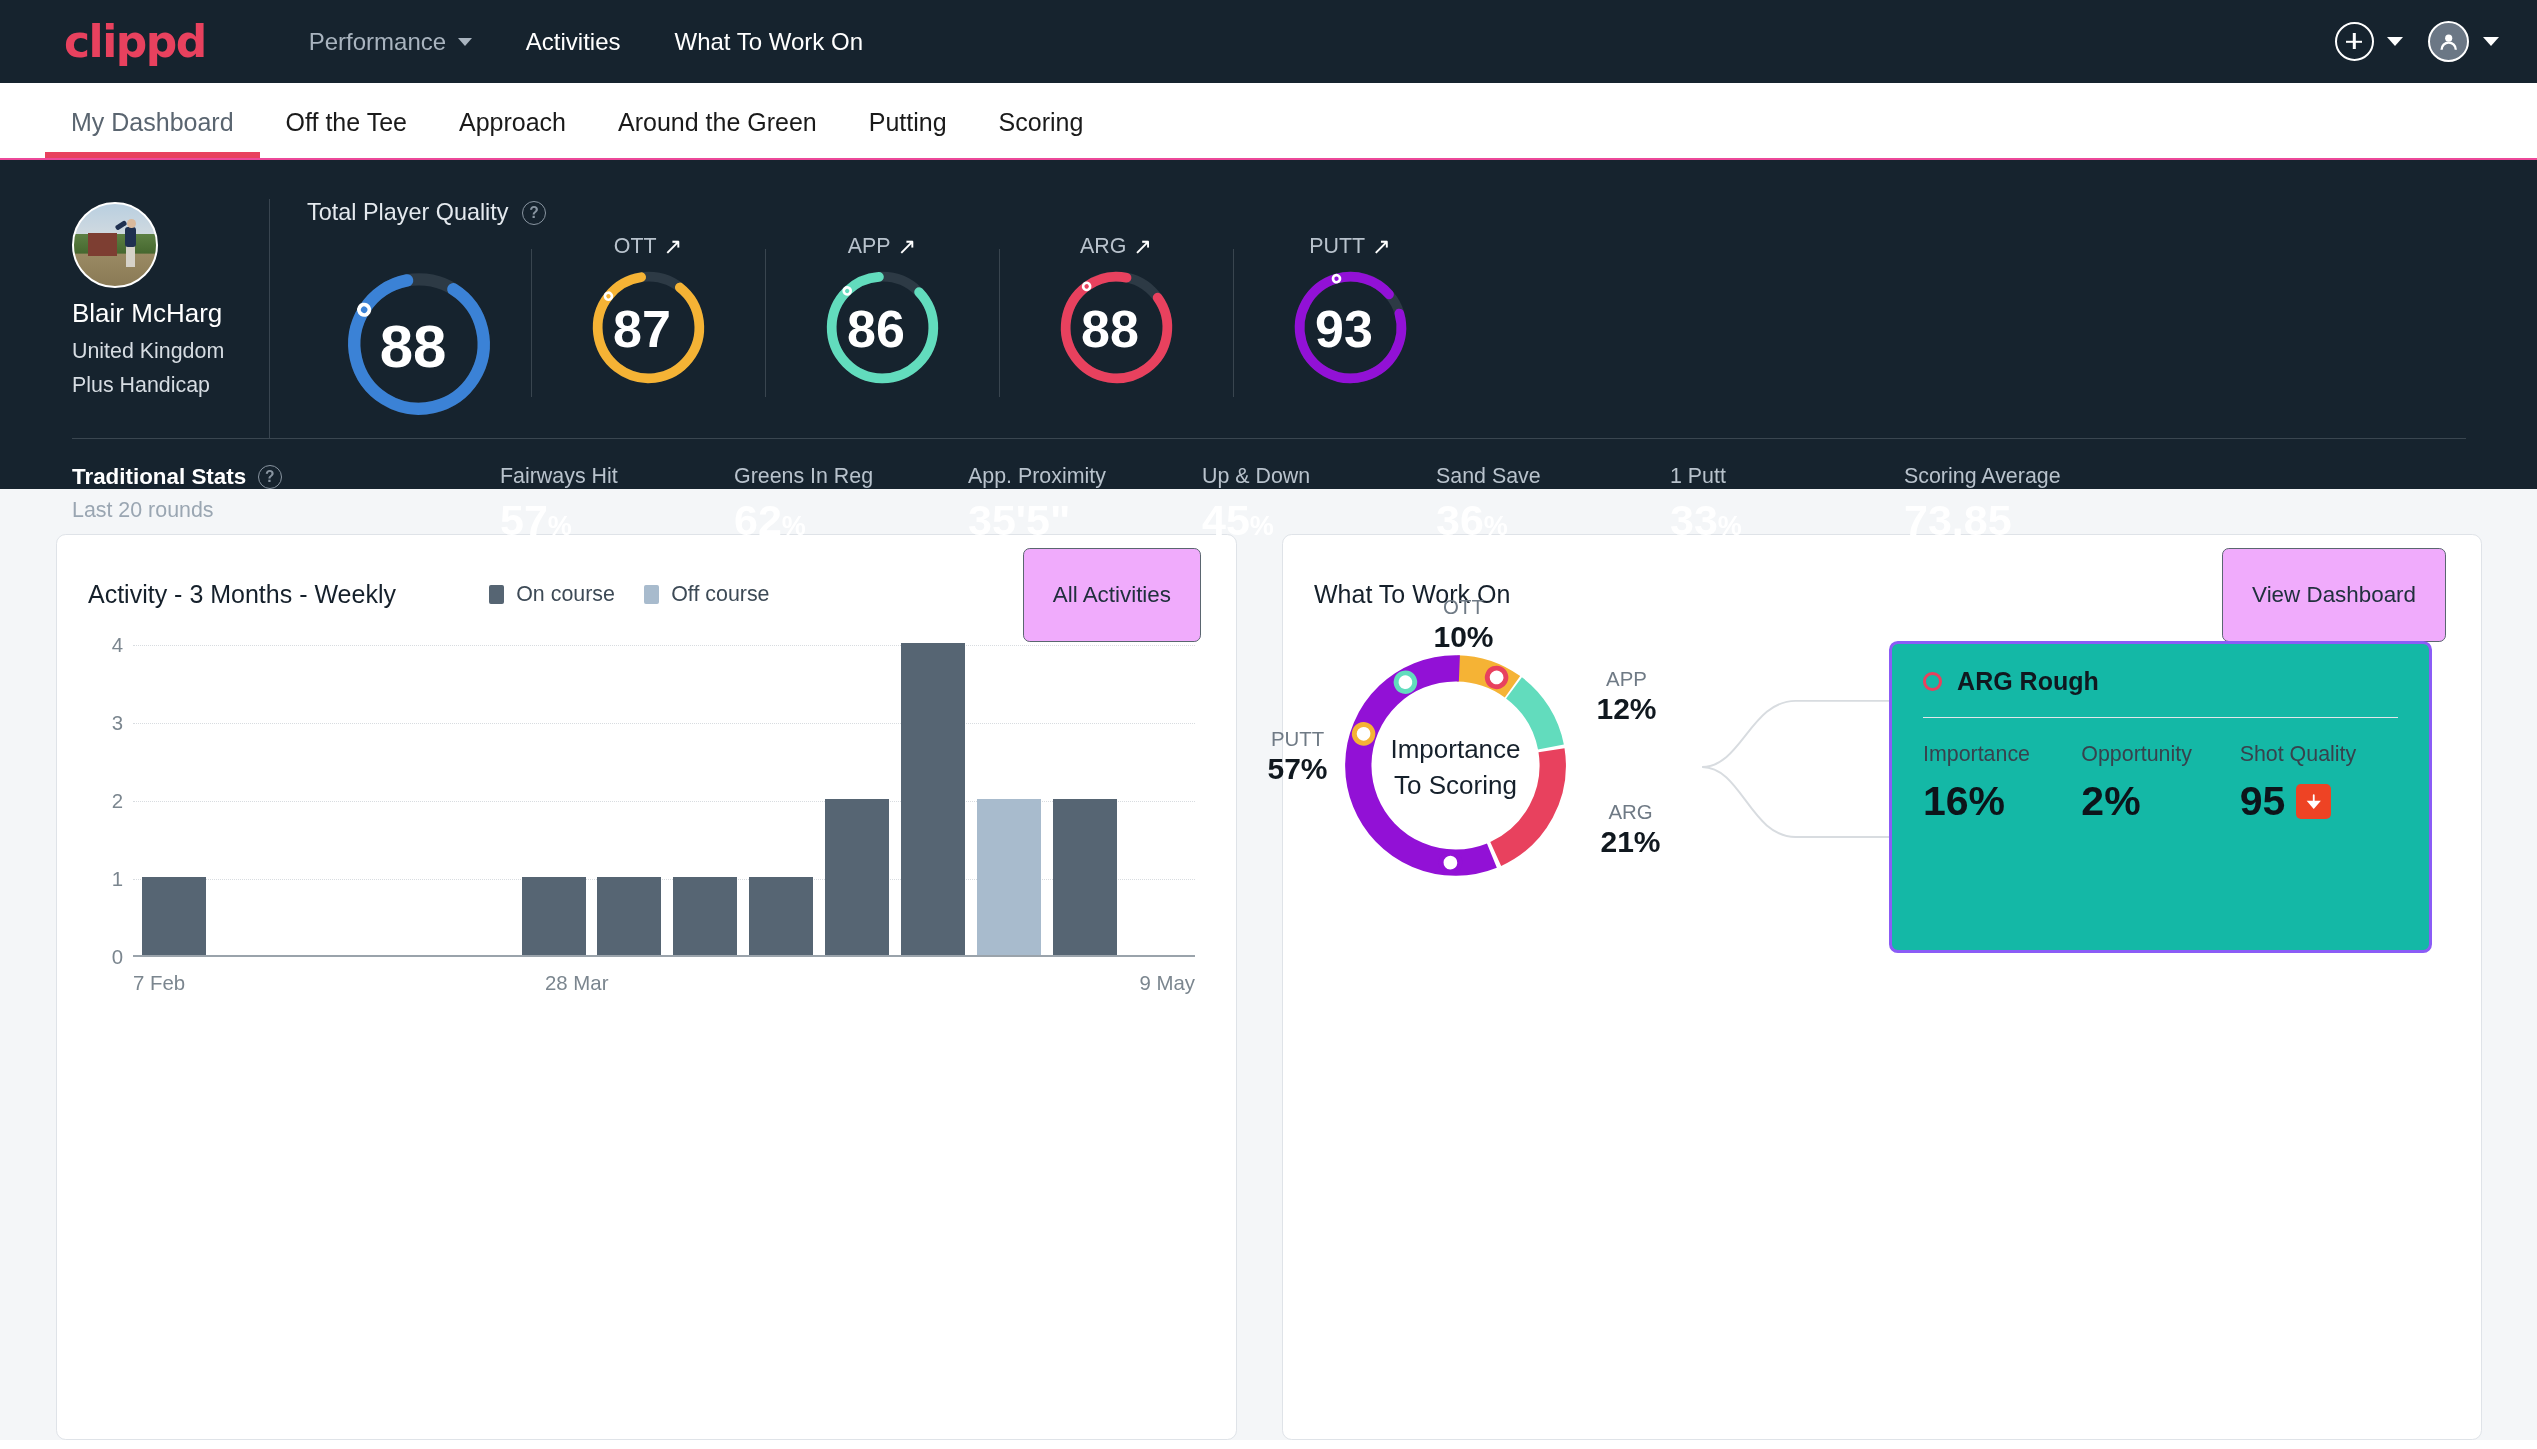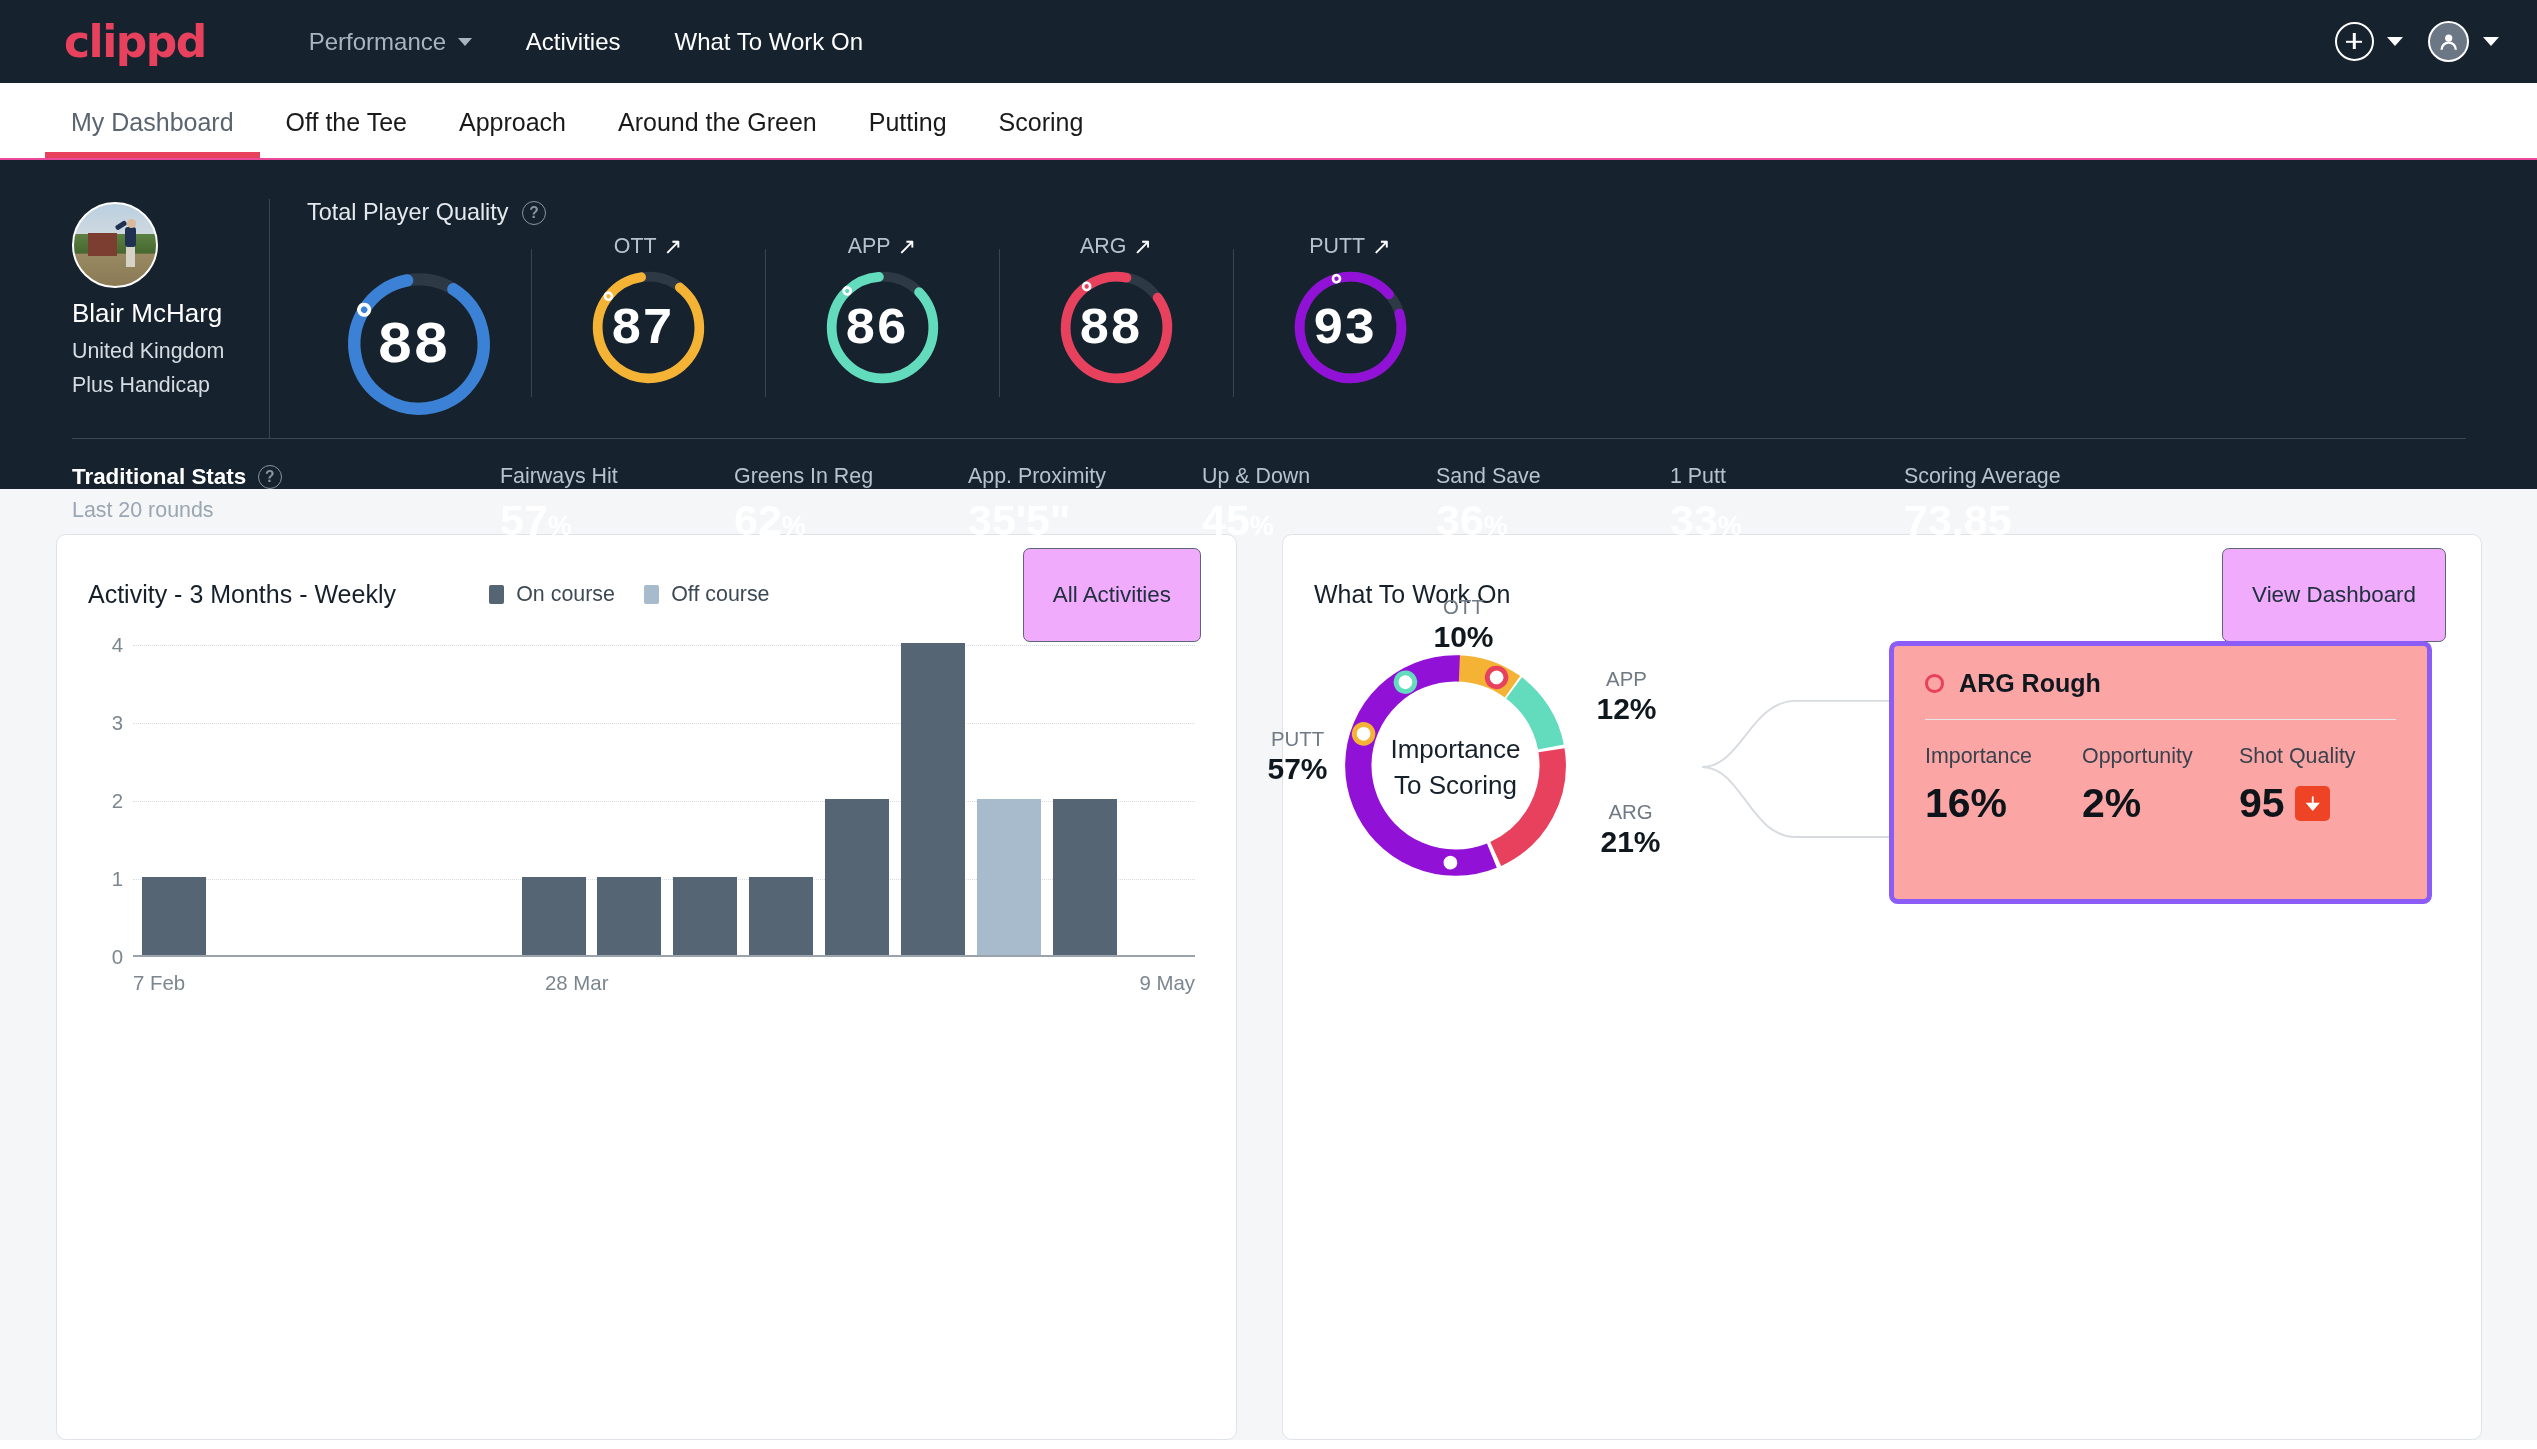--- a/index.html
+++ b/index.html
@@ -182,21 +182,21 @@
     display: flex; align-items: center; gap: 6.8px;
     height: 29px;
   }
   .arrow-up { color: #ffffff; font-size: 22.4px; }
   .ring-wrap { position: relative; }
   .ring-val {
     position: absolute; left: 0; right: 12px; top: 50%;
     transform: translateY(-50%);
     text-align: center;
     font-size: 52px; font-weight: 700; color: #ffffff;
-    font-family: Liberation Mono, monospace;
+    font-family: Liberation Sans, sans-serif;
   }
   .ring-val.big { font-size: 60px; }
   .spacer-30 { height: 35px; }
 
   
   .hero-div {
     margin: 0 72px;
     height: 1px; background: #3a4650;
   }
   .trad {
@@ -284,24 +284,24 @@
     text-align: center;
     font-size: 26px; color: #15202b; line-height: 1.38;
     pointer-events: none;
   }
   .dlabel { position: absolute; text-align: center; }
   .dlabel .dl-name { font-size: 20.4px; color: #6f7a85; }
   .dlabel .dl-val  { font-size: 30px; font-weight: 700; color: #10181f; margin-top: 1px; }
   .detail-card {
     position: absolute;
     left: 606px; top: 9.7px;
-    width: 543px; height: 263px;
-    border: 5px solid #8b5cf6;
+    width: 543px; height: 312px;
+    border: 3px solid #8b5cf6;
     border-radius: 8.8px;
-    background: #fca5a5;
+    background: #14b8a6;
     padding: 23.4px 31px 0 31px;
   }
   .dc-title { display: flex; align-items: center; gap: 15.6px; }
   .dc-dot {
     width: 18.5px; height: 18.5px; border-radius: 50%;
     border: 3.9px solid #e8415e;
   }
   .dc-name { font-size: 25px; font-weight: 700; color: #10181f; }
   .dc-rule { height: 1px; background: #e3e7ea; margin: 21.4px 0 0 0; }
   .dc-metrics { display: flex; margin-top: 23.4px; }

